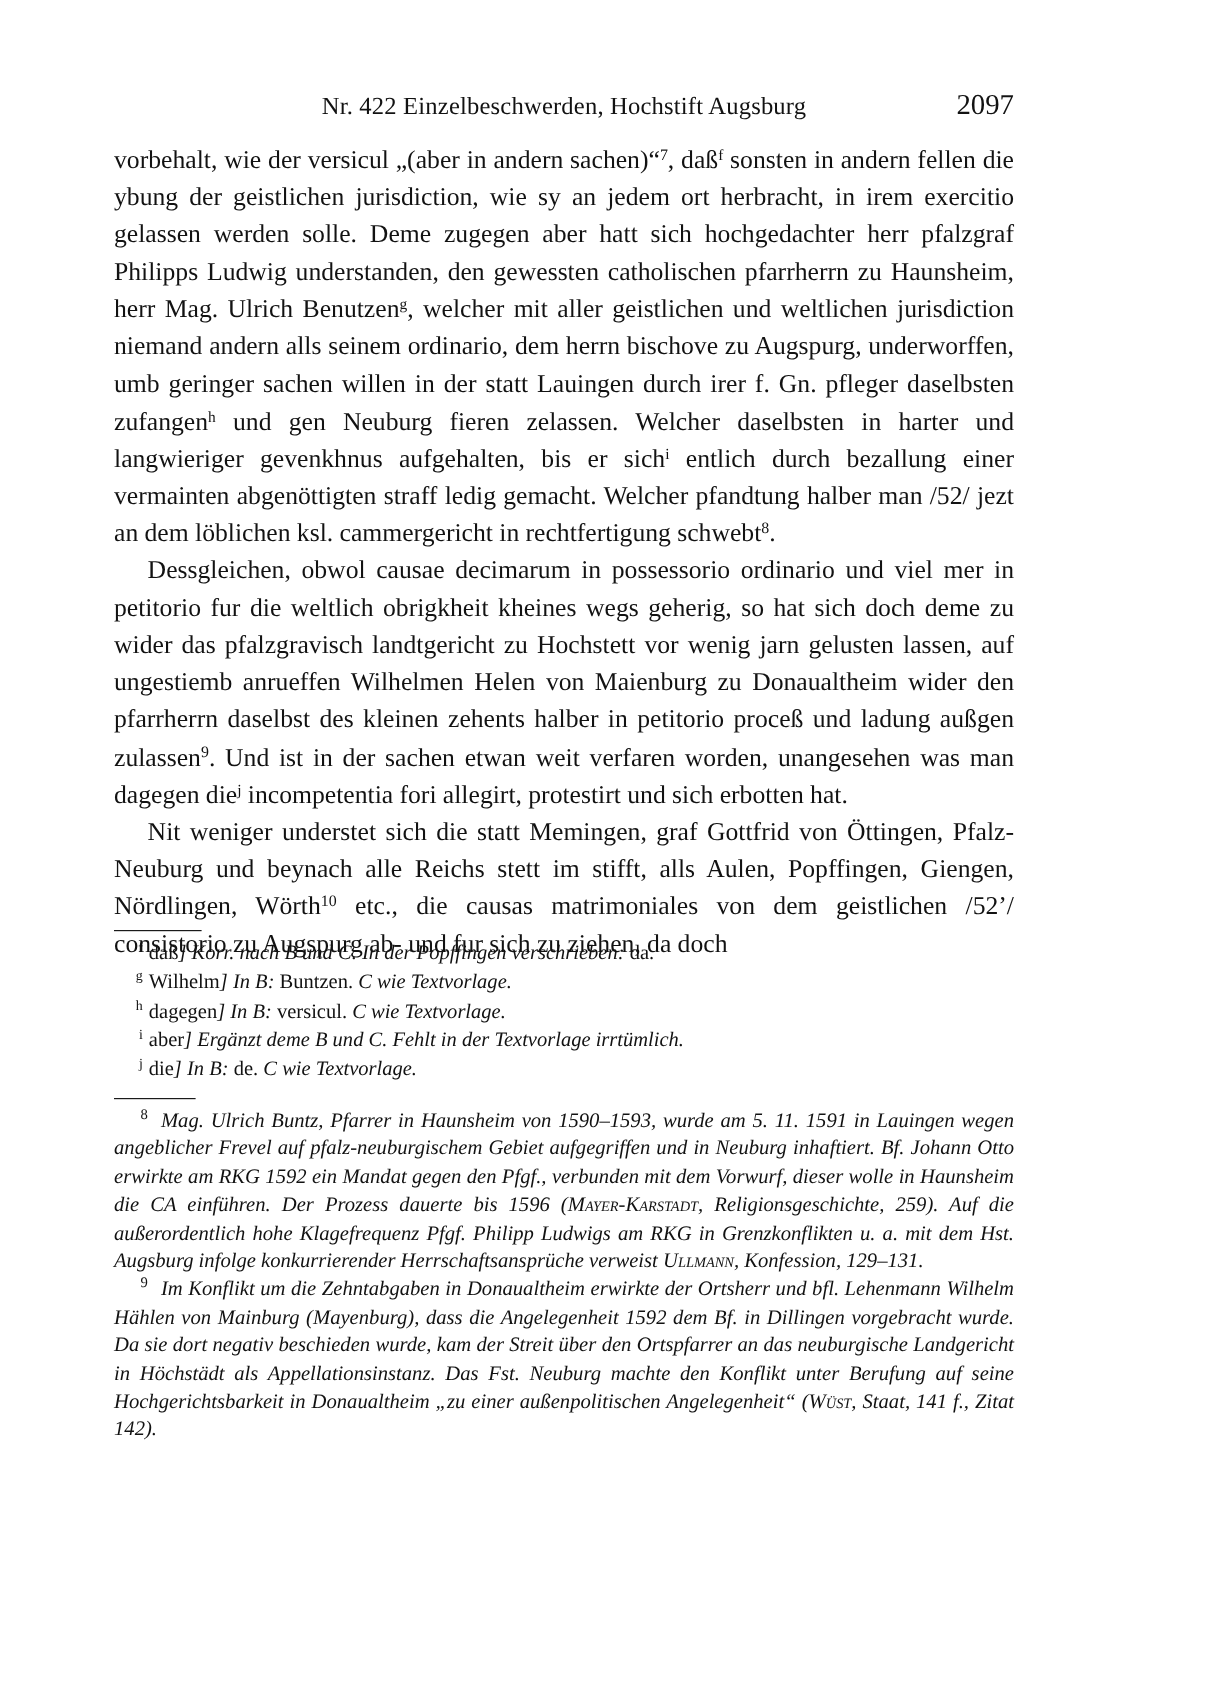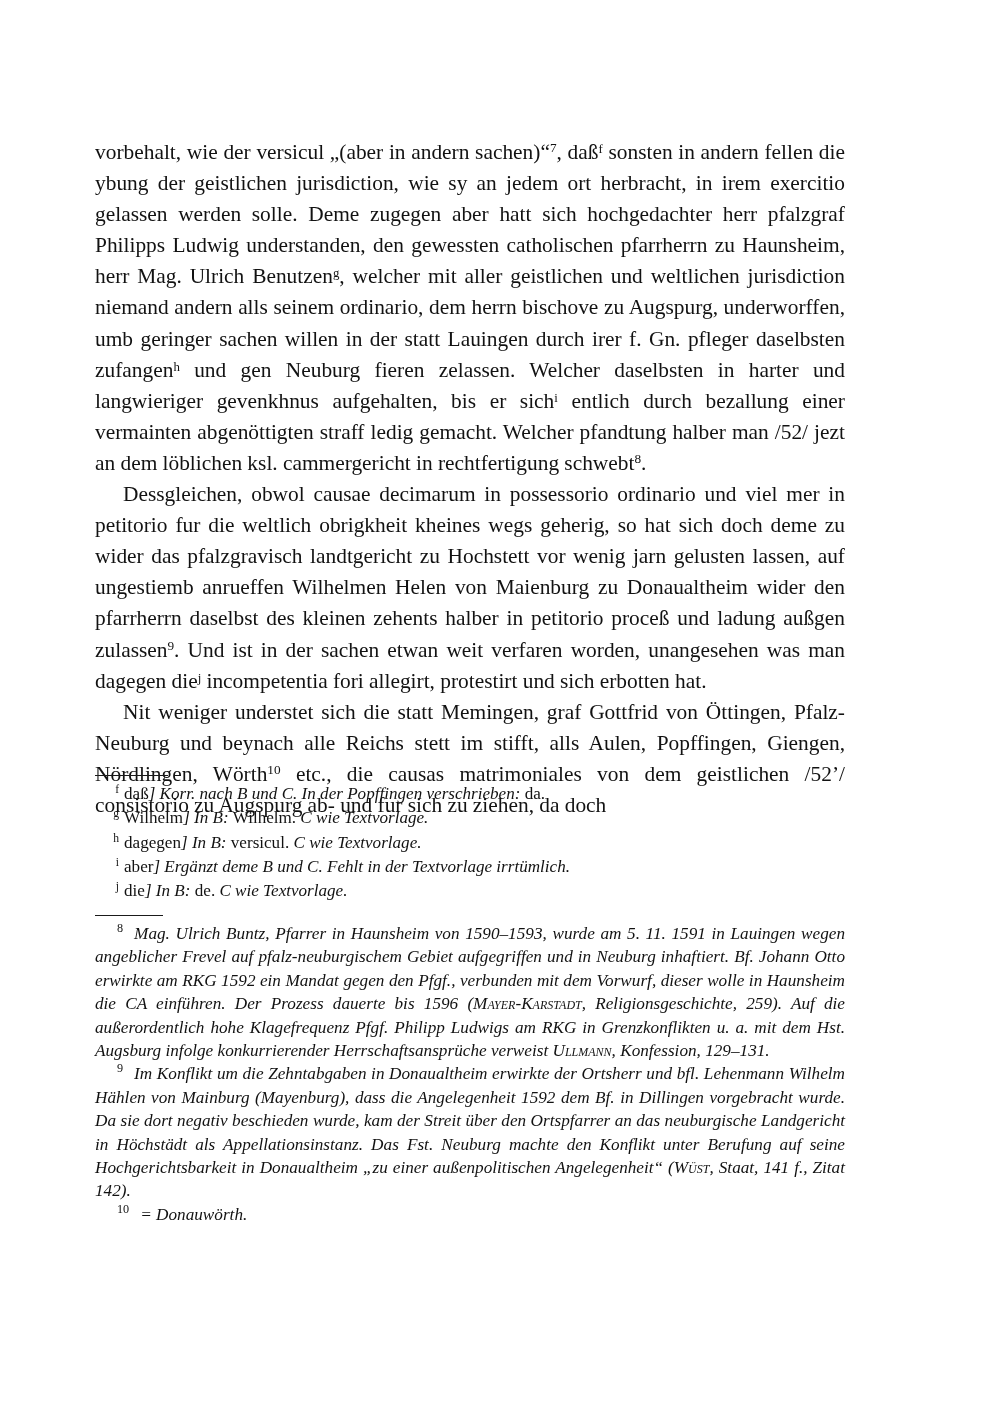--- a/index.html
+++ b/index.html
@@ -48,21 +48,20 @@
     top: -3px;
     font-size: 24px;
   }
 
   
   .body-block {
     position: absolute;
     left: 95px;
     top: 118px;
     width: 750px;
-    margin-top: 19px;
   }
   p.para {
     margin: 0;
     font-size: 21.4px;
     line-height: 31.1px;
     text-align: justify;
     text-justify: inter-word;
     hyphens: none;
     -webkit-hyphens: none;
     word-spacing: -0.1px;
@@ -164,20 +163,24 @@
 
   .smallcaps {
     font-variant: small-caps;
   }
 </style>
 </head>
 <body>
 
 <div class="page">
 
+  <div class="runhead">
+    <div class="runhead-title">Nr. 422 Einzelbeschwerden, Hochstift Augsburg</div>
+    <div class="runhead-pageno">2097</div>
+  </div>
 
   <div class="body-block">
 
     <p class="para">
       <span>vorbehalt, wie der versicul „(aber in andern sachen)“</span><sup class="note">7</sup><span>, daß</span><sup class="alpha">f</sup><span> sonsten in andern fellen die ybung der geistlichen jurisdiction, wie sy an jedem ort herbracht, in irem exercitio gelassen werden solle. Deme zugegen aber hatt sich hochgedachter herr pfalzgraf Philipps Ludwig understanden, den gewessten catholischen pfarrherrn zu Haunsheim, herr Mag. Ulrich Benutzen</span><sup class="alpha">g</sup><span>, welcher mit aller geistlichen und weltlichen jurisdiction niemand andern alls seinem ordinario, dem herrn bischove zu Augspurg, underworffen, umb geringer sachen willen in der statt Lauingen durch irer f. Gn. pfleger daselbsten zufangen</span><sup class="alpha">h</sup><span> und gen Neuburg fieren zelassen. Welcher daselbsten in harter und langwieriger gevenkhnus aufgehalten, bis er sich</span><sup class="alpha">i</sup><span> entlich durch bezallung einer vermainten abgenöttigten straff ledig gemacht. Welcher pfandtung halber man /52/ jezt an dem löblichen ksl. cammergericht in rechtfertigung schwebt</span><sup class="note">8</sup><span>.</span>
     </p>
 
     <p class="para indent">
       <span>Dessgleichen, obwol causae decimarum in possessorio ordinario und viel mer in petitorio fur die weltlich obrigkheit kheines wegs geherig, so hat sich doch deme zu wider das pfalzgravisch landtgericht zu Hochstett vor wenig jarn gelusten lassen, auf ungestiemb anrueffen Wilhelmen Helen von Maienburg zu Donaualtheim wider den pfarrherrn daselbst des kleinen zehents halber in petitorio proceß und ladung außgen zulassen</span><sup class="note">9</sup><span>. Und ist in der sachen etwan weit verfaren worden, unangesehen was man dagegen die</span><sup class="alpha">j</sup><span> incompetentia fori allegirt, protestirt und sich erbotten hat.</span>
     </p>
@@ -190,21 +193,21 @@
 
   <div class="rule rule-alpha"></div>
 
   <div class="apparatus-alpha">
 
     <div class="app-line">
       <span class="marker"><span class="marker-inner">f</span></span><span>daß</span><i>]</i><i> Korr. nach B und C. In der Popffingen verschrieben:</i><span> da.</span>
     </div>
 
     <div class="app-line">
-      <span class="marker"><span class="marker-inner">g</span></span><span>Wilhelm</span><i>]</i><i> In B:</i><span> Wilhelm. </span><i>C wie Textvorlage.</i>
+      <span class="marker"><span class="marker-inner">g</span></span><span>Wilhelm</span><i>]</i><i> In B:</i><span> Buntzen. </span><i>C wie Textvorlage.</i>
     </div>
 
     <div class="app-line">
       <span class="marker"><span class="marker-inner">h</span></span><span>dagegen</span><i>]</i><i> In B:</i><span> versicul. </span><i>C wie Textvorlage.</i>
     </div>
 
     <div class="app-line">
       <span class="marker"><span class="marker-inner">i</span></span><span>aber</span><i>]</i><i> Ergänzt deme B und C. Fehlt in der Textvorlage irrtümlich.</i><span></span>
     </div>
 
@@ -220,19 +223,16 @@
 
 
     <div class="fn">
       <span class="fn-lead"></span><span class="fn-num">8</span><span class="fn-gap"></span><span>Mag. Ulrich Buntz, Pfarrer in Haunsheim von 1590–1593, wurde am 5. 11. 1591 in Lauingen wegen angeblicher Frevel auf pfalz-neuburgischem Gebiet aufgegriffen und in Neuburg inhaftiert. Bf. Johann Otto erwirkte am RKG 1592 ein Mandat gegen den Pfgf., verbunden mit dem Vorwurf, dieser wolle in Haunsheim die CA einführen. Der Prozess dauerte bis 1596 (</span><span class="smallcaps">Mayer-Karstadt</span><span>, Religionsgeschichte, 259). Auf die außerordentlich hohe Klagefrequenz Pfgf. Philipp Ludwigs am RKG in Grenzkonflikten u. a. mit dem Hst. Augsburg infolge konkurrierender Herrschaftsansprüche verweist </span><span class="smallcaps">Ullmann</span><span>, Konfession, 129–131.</span>
     </div>
 
     <div class="fn">
       <span class="fn-lead"></span><span class="fn-num">9</span><span class="fn-gap"></span><span>Im Konflikt um die Zehntabgaben in Donaualtheim erwirkte der Ortsherr und bfl. Lehenmann Wilhelm Hählen von Mainburg (Mayenburg), dass die Angelegenheit 1592 dem Bf. in Dillingen vorgebracht wurde. Da sie dort negativ beschieden wurde, kam der Streit über den Ortspfarrer an das neuburgische Landgericht in Höchstädt als Appellationsinstanz. Das Fst. Neuburg machte den Konflikt unter Berufung auf seine Hochgerichtsbarkeit in Donaualtheim „zu einer außenpolitischen Angelegenheit“ (</span><span class="smallcaps">Wüst</span><span>, Staat, 141 f., Zitat 142).</span>
     </div>
 
-    <div class="fn">
-      <span class="fn-lead"></span><span class="fn-num">10</span><span class="fn-gap"></span><span>= Donauwörth.</span>
-    </div>
 
   </div>
 
 </div>
 
 </body></html>

